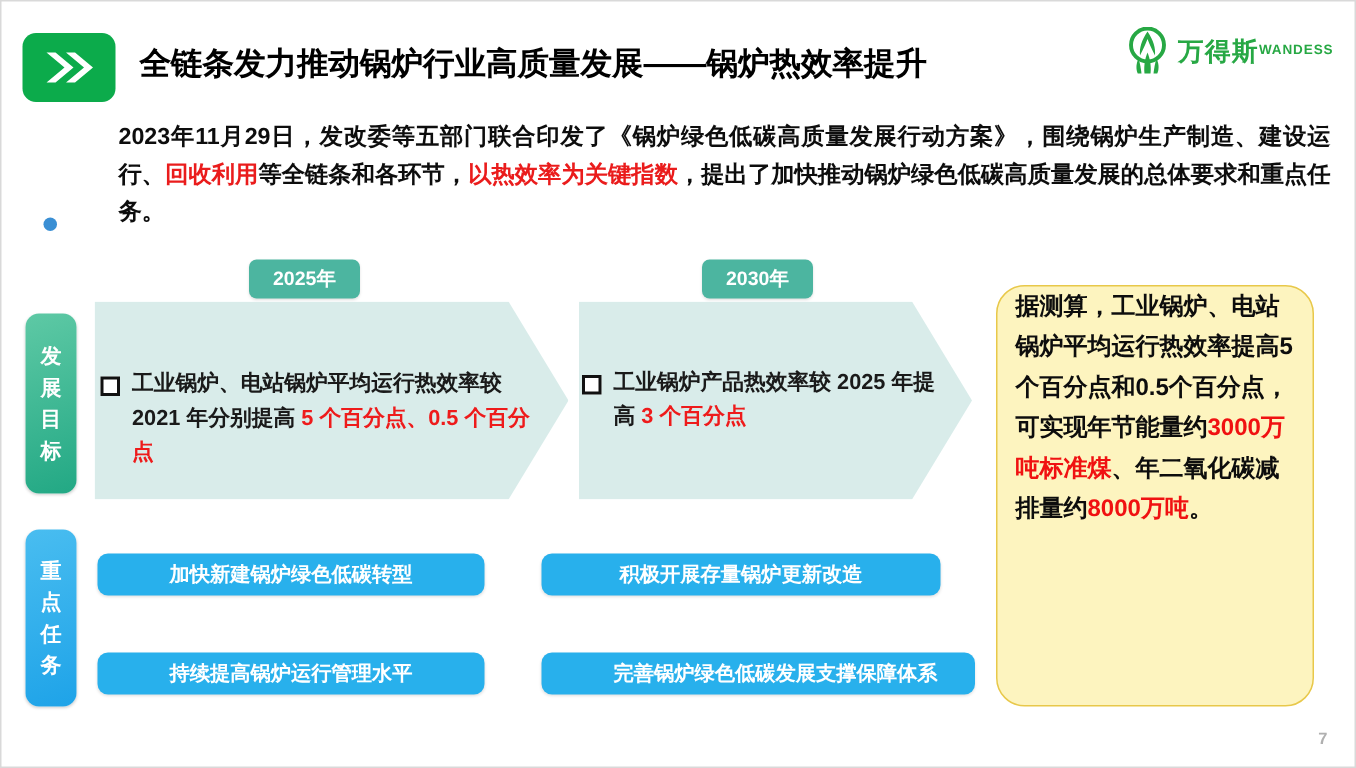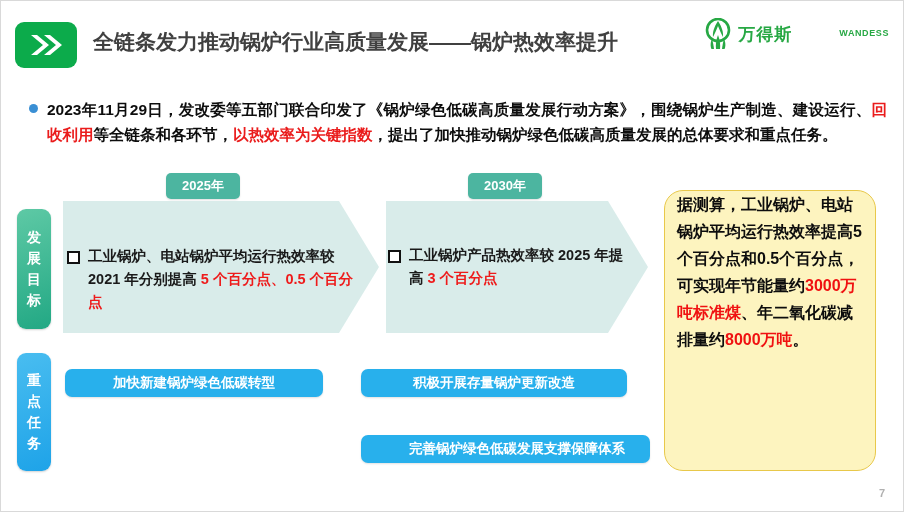--- a/index.html
+++ b/index.html
@@ -29,43 +29,44 @@
     display: flex; align-items: center; justify-content: center;
   }
   .hdr-icon svg { display:block; }
 
   .hdr-title {
     position: absolute;
     left: 92px; top: 27px;
     width: 660px;
     font-size: 21px;
     font-weight: bold;
-    color: #404040;
+    color: #000000;
     letter-spacing: 0px;
     white-space: nowrap;
   }
 
   .logo {
     position: absolute;
     right: 14px; top: 12px;
     height: 42px;
     display: flex; align-items: center; gap: 5px;
   }
   .logo-mark { width: 30px; height: 32px; display:block; }
   .logo-txt { display: flex; flex-direction: row; justify-content: center; line-height: 1; }
   .logo-cn { font-size: 17px; font-weight: bold; color: #27a844; letter-spacing: 1px; }
-  .logo-en { font-size: 9px; font-weight: bold; color: #27a844; letter-spacing: 0.6px; margin-top: 3px; margin-left: 47px; }
+  .logo-en { font-size: 9px; font-weight: bold; color: #27a844; letter-spacing: 0.6px; margin-top: 3px; }
 
   
   .para-wrap {
     position: absolute;
-    left: 28px; top: 96px;
+    left: 28px; top: 78px;
     width: 858px;
     display: flex;
-    align-items: flex-start;
+    align-items: flex-end;
+    gap: 32px;
   }
   .bullet {
     width: 9px; height: 9px;
     border-radius: 50%;
     background: #3a8fd4;
     margin-top: 7px;
     margin-right: 9px;
     flex: 0 0 auto;
   }
   .para {
@@ -271,20 +272,21 @@
     <div class="chev-body">
       <div class="goal-item">
         <span class="sq"></span>
         <span class="goal-text"><span>工业锅炉产品热效率较 2025 年提高 </span><span class="red">3 个百分点</span></span>
       </div>
     </div>
   </div>
 
   <div class="pill" id="pill-2">积极开展存量锅炉更新改造</div>
   <div class="pill" id="pill-1">加快新建锅炉绿色低碳转型</div>
+  <div class="pill" id="pill-3">持续提高锅炉运行管理水平</div>
   <div class="pill" id="pill-4">完善锅炉绿色低碳发展支撑保障体系</div>
 
   <div id="callout">
     <div class="ctext"><span>据测算，工业锅炉、电站锅炉平均运行热效率提高5个百分点和0.5个百分点，可实现年节能量约</span><span class="red">3000万吨标准煤</span><span>、年二氧化碳减排量约</span><span class="red">8000万吨</span><span>。</span></div>
   </div>
 
   <div id="pageno">7</div>
 
 </div>
 

